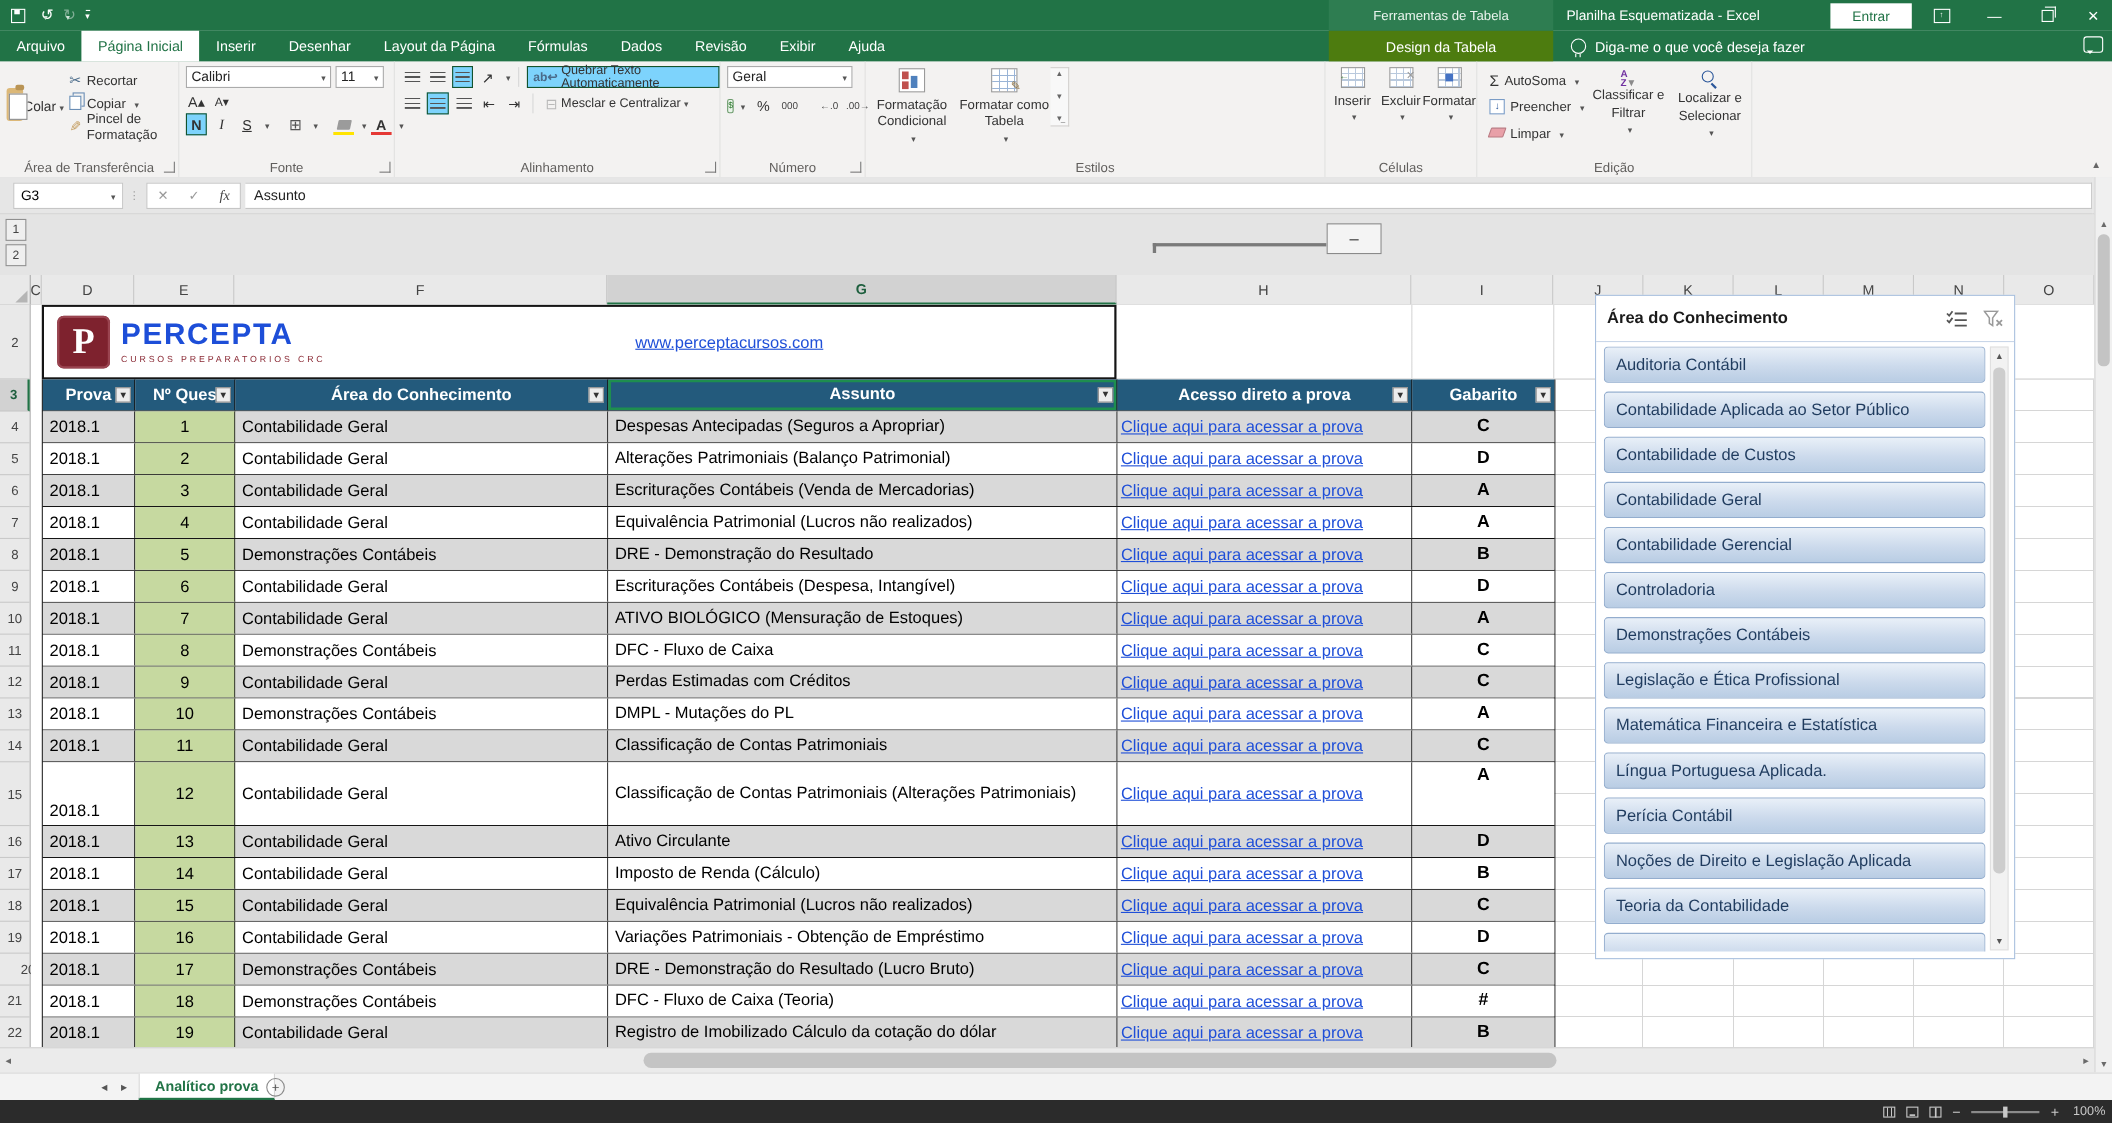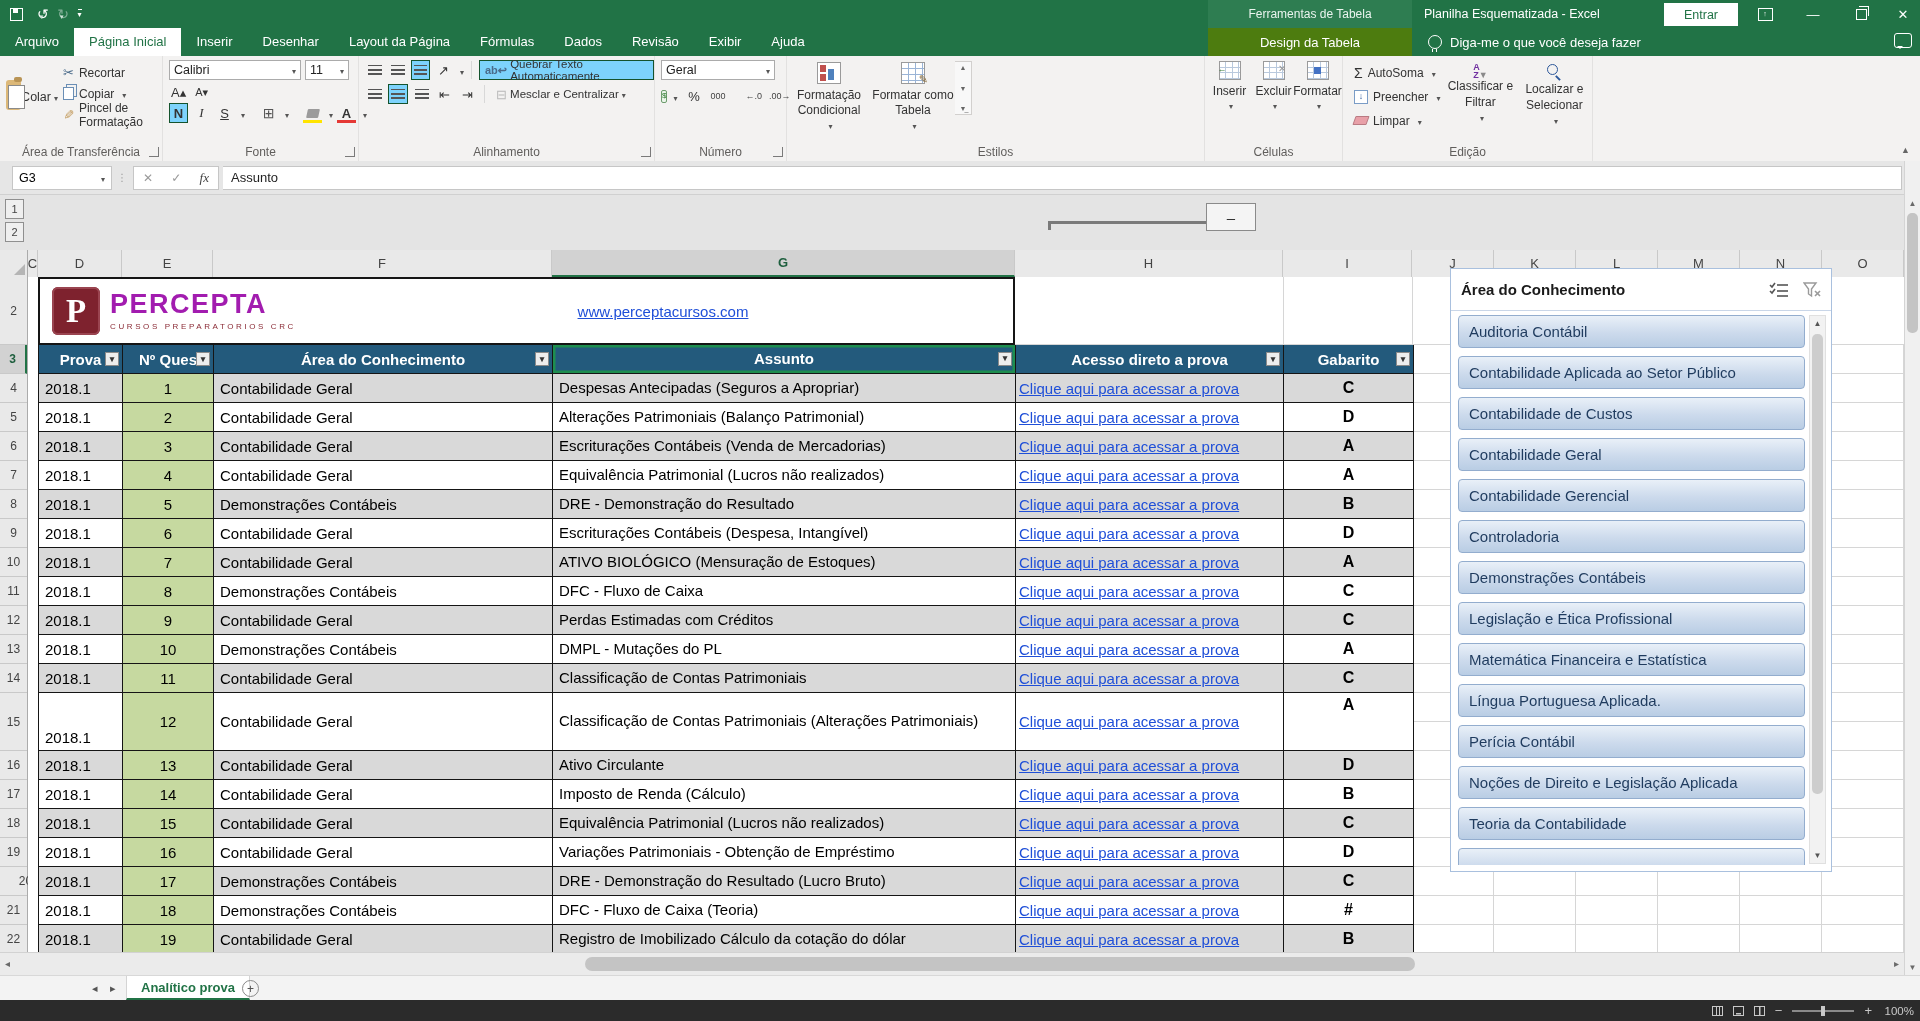--- a/index.html
+++ b/index.html
@@ -160,21 +160,21 @@
   #grid-rest{position:absolute;left:1384px;top:68px;width:492px;height:607px;background:
     repeating-linear-gradient(to right,transparent 0 81px,#D6D6D6 81px 82px),
     repeating-linear-gradient(to bottom,transparent 0 28px,#D6D6D6 28px 29px)}
 
   
   #banner{position:absolute;left:10px;top:0;width:977px;height:68px;background:#fff;border:2.5px solid #151515;
     box-sizing:border-box;display:flex;align-items:center}
   #logo-mark{width:48px;height:48px;background:#7E222E;border-radius:6px;margin:0 10px 0 12px;color:#fff;
     display:flex;align-items:center;justify-content:center;font-family:"Liberation Serif",serif;font-size:33px;font-weight:bold;
     box-shadow:inset 0 0 0 2px #9a4450}
-  #logo-brand{font-size:27px;font-weight:bold;letter-spacing:1.5px;color:#a21caf;line-height:1}
+  #logo-brand{font-size:27px;font-weight:bold;letter-spacing:1.5px;color:#1d4ed8;line-height:1}
   #logo-tag{font-size:8px;letter-spacing:2.6px;color:#8A2A35;margin-top:4px}
   #banner-link{position:absolute;left:468px;width:310px;text-align:center;font-size:15px;color:#1F4FD8;text-decoration:underline}
 
   
   #table{position:absolute;left:10px;top:68px;width:1374px;border-left:1px solid #151515;border-right:1px solid #151515;box-sizing:content-box}
   .trow{display:flex;border-bottom:1px solid #151515;box-sizing:border-box}
   .td{box-sizing:border-box;border-right:1px solid #151515;display:flex;align-items:center;font-size:15px;color:#000;overflow:hidden;position:relative}
   .td:last-child{border-right:none}
   .td-prova{width:84px;padding-left:6px}
   .td-num{width:91px;justify-content:center}

